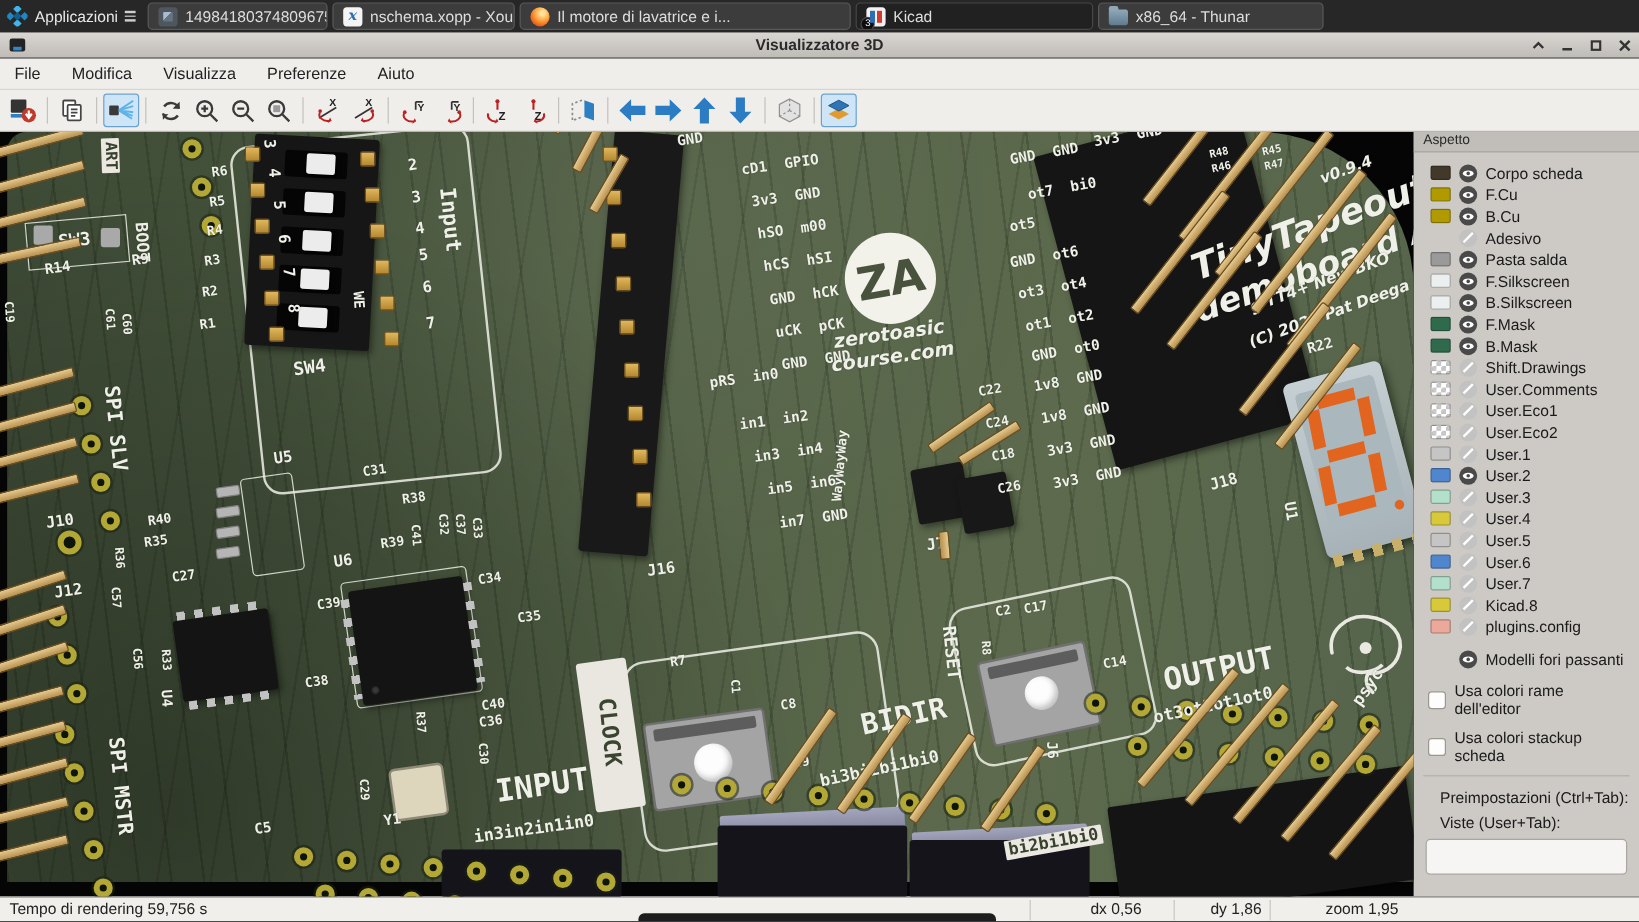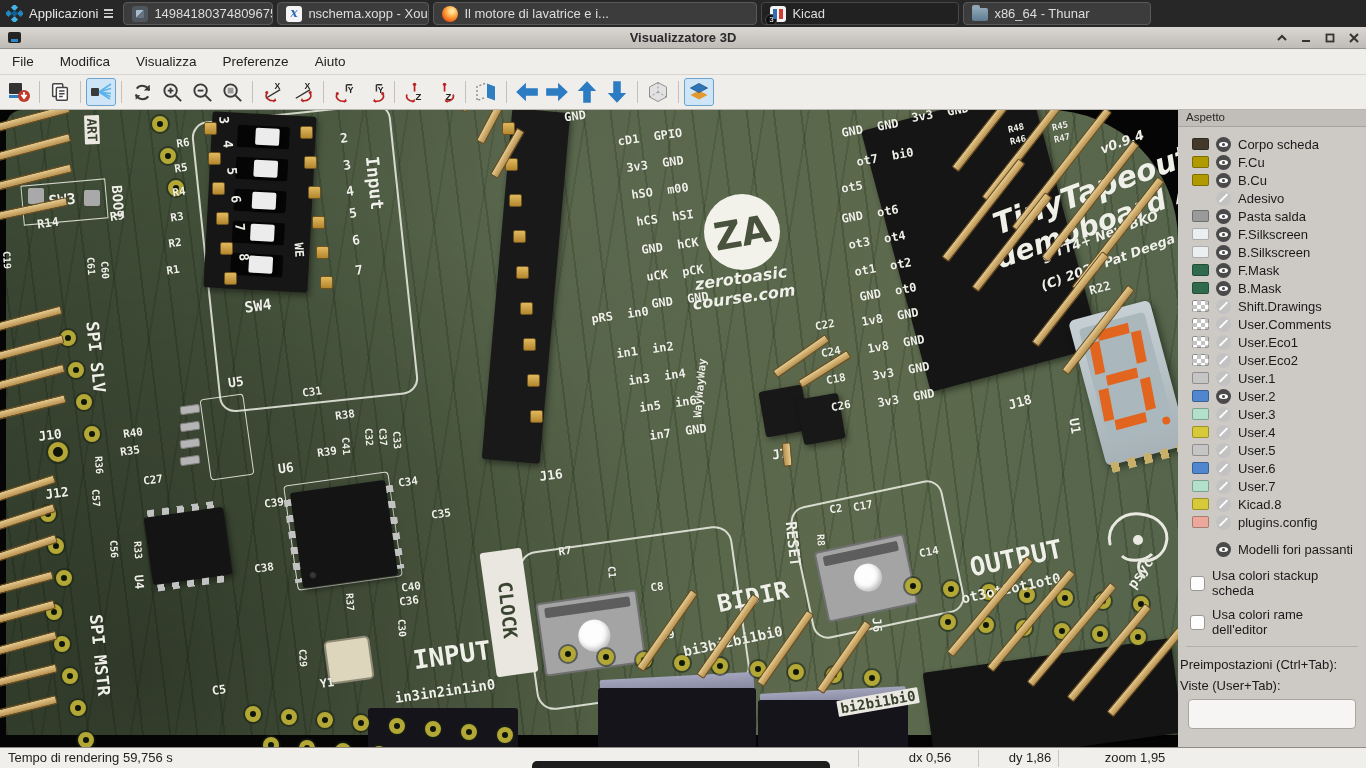--- a/index.html
+++ b/index.html
@@ -10,21 +10,21 @@
          display:flex;align-items:center;color:#e8e8e8;font-size:13px}
   #app-menu{display:flex;align-items:center;gap:6px;padding:0 6px;height:100%}
   #app-logo{width:17px;height:17px}
   #burger{display:inline-block;width:9px}
   #burger i{display:block;height:1.5px;background:#cfcfcf;margin:2px 0}
   #task-buttons{display:flex;align-items:center;gap:4px;height:100%;padding:2px 0 2px 4px;flex:1}
   .tb-btn{display:flex;align-items:center;gap:6px;height:23px;background:#3c3c3c;
           border:1px solid #595959;border-radius:4px;padding:0 8px;color:#dedede;
           font-size:13px;white-space:nowrap;overflow:hidden}
   .tb-btn:nth-child(1){width:150px}.tb-btn:nth-child(2){width:152px}
-  .tb-btn:nth-child(3){width:324px}.tb-btn:nth-child(4){width:198px}
+  .tb-btn:nth-child(3){width:276px}.tb-btn:nth-child(4){width:198px}
   .tb-btn:nth-child(5){width:188px}
   .tb-btn.active{background:#212121;border-color:#474747}
   .tb-ico{position:relative;width:16px;height:16px;flex:0 0 16px}
   .ic-image-file{background:#4e565e;border-radius:3px}
   .ic-image-file::after{content:"";position:absolute;inset:4px;background:linear-gradient(135deg,#a8bcd0 0 45%,#67747f 45%);border-radius:1px}
   .ic-xournal{background:#f4f4f4;border-radius:3px}
   .ic-xournal::after{content:"x";position:absolute;left:4px;top:0;color:#2f6eb5;font:italic bold 12px "DejaVu Serif",serif}
   .ic-firefox{border-radius:50%;background:radial-gradient(circle at 62% 32%,#ffe29a 0 12%,#ffb14e 35%,#f4751f 62%,#d6451d 85%,#b2330f)}
   .ic-kicad{background:#f2f2f2;border-radius:3px}
   .ic-kicad::after{content:"";position:absolute;inset:3px;background:linear-gradient(90deg,#2f6eb5 0 42%,#f2f2f2 42% 58%,#d23b2f 58%)}
@@ -110,21 +110,21 @@
   .eye{position:relative;width:15px;height:15px;border-radius:50%;flex:0 0 15px}
   .eye.on{background:#4a4a4a}
   .eye.on::after{content:"";position:absolute;left:3px;top:5px;width:9px;height:5px;background:#fff;border-radius:50%}
   .eye.on::before{content:"";position:absolute;left:6px;top:6px;width:3px;height:3px;background:#4a4a4a;border-radius:50%;z-index:1}
   .eye.off{background:#c2c2c2}
   .eye.off::after{content:"";position:absolute;left:2px;top:6.5px;width:11px;height:2px;background:#fff;transform:rotate(-45deg)}
   #side-opts{padding:10px 8px 0 12px}
   .optrow{display:flex;align-items:center;gap:7px;margin-bottom:9px}
   .cbox{width:15px;height:15px;background:#fdfdfd;border:1px solid #9b9894;border-radius:3px;flex:0 0 15px}
   #side-div{border-top:1px solid #b2afab;margin:4px 8px 10px 8px}
-  .side-label{padding-left:2px;margin-bottom:6px}
+  .side-label{padding-left:22px;margin-bottom:6px}
   .combo{margin:0 10px 12px 10px;height:30px;background:#f6f5f3;border:1px solid #a9a6a2;border-radius:4px;
          display:flex;align-items:center;justify-content:space-between;padding:0 10px;font-size:13.5px}
   .caret{width:0;height:0;border-left:5px solid transparent;border-right:5px solid transparent;border-top:6px solid #3a3a3a}
   
   #statusbar{position:absolute;left:0;top:747px;width:1366px;height:21px;background:#f1efec;
              border-top:1px solid #8f8c88;font-size:13px;color:#222}
   #statusbar .st{position:absolute;top:2px}
   #st-left{left:8px}
   .st-c{transform:translateX(-50%)}
   .st-sep{position:absolute;top:2px;width:1px;height:17px;background:#c9c6c2}
@@ -806,25 +806,25 @@
       </div>
       <div class="lrow gap">
         <span class="sw none"></span>
         <span class="eye on"></span>
         <span>Modelli fori passanti</span>
       </div>
     </div>
   <div id="side-opts">
       <div class="optrow">
         <span class="cbox"></span>
-        <span>Usa colori stackup scheda</span>
+        <span>Usa colori rame dell'editor</span>
       </div>
       <div class="optrow">
         <span class="cbox"></span>
-        <span>Usa colori rame dell'editor</span>
+        <span>Usa colori stackup scheda</span>
       </div>
     </div>
   <div id="side-div"></div>
   <div class="side-label">Preimpostazioni (Ctrl+Tab):</div>
   <div class="side-label">Viste (User+Tab):</div>
   <div class="combo">
     
     
   </div>
 </div>

